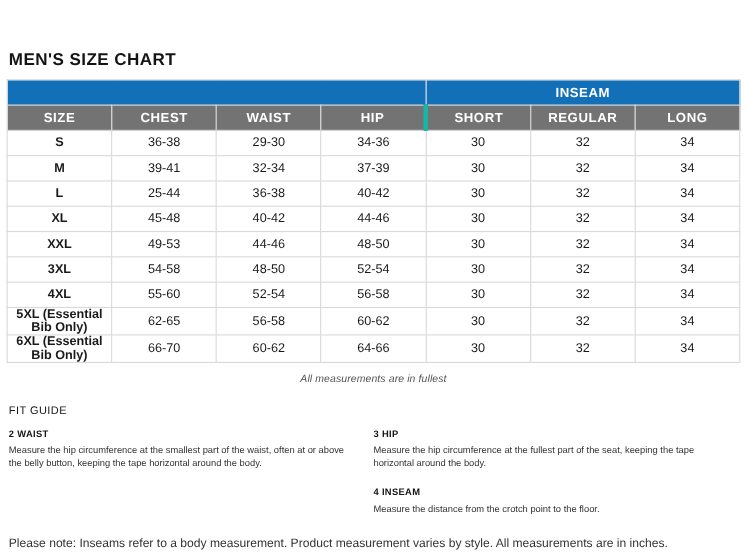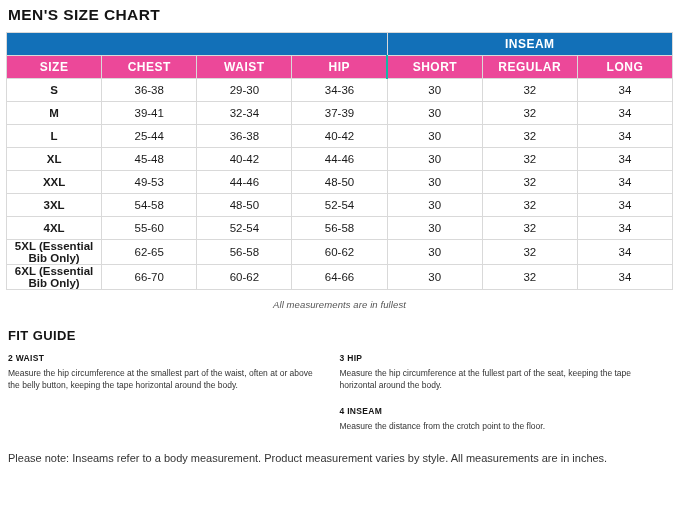--- a/index.html
+++ b/index.html
@@ -16,20 +16,21 @@
     height: 507px;
     padding: 0 6px;
     overflow: hidden;
   }
   .title {
     font-size: 15.5px;
     font-weight: bold;
     letter-spacing: 0.4px;
     padding: 6px 0 8px 2px;
     color: #141414;
+    margin-top: 40px;
   }
   table.size-chart {
     width: 667px;
     border-collapse: collapse;
     table-layout: fixed;
     font-size: 11.5px;
   }
   table.size-chart th, table.size-chart td {
     border: 1px solid #d9d9d9;
     text-align: center;
@@ -44,50 +45,50 @@
     height: 27px;
     font-weight: bold;
     letter-spacing: 0.5px;
     font-size: 12px;
   }
   .hdr-band th.blank { background: #1270b8; }
   .hdr-band th.inseam-group {
     border-left: 1px solid #ffffff;
   }
   .hdr-row th {
-    background: #ec4899;
+    background: #737373;
     color: #ffffff;
     border: 1px solid #1270b8;
     border-top: none;
     height: 25px;
     font-weight: bold;
     letter-spacing: 0.5px;
     font-size: 12px;
   }
   .hdr-row th.sep {
-    border-left: 2px solid #14b8a6;
+    border-left: 4px solid #14b8a6;
   }
   table.size-chart tbody td {
     color: #1a1a1a;
     font-size: 11.5px;
   }
   table.size-chart tbody td.size-cell {
     font-weight: bold;
   }
   .note {
     text-align: center;
     font-size: 9.5px;
     font-style: italic;
     color: #555555;
     padding: 9px 0 0 0;
     letter-spacing: 0.1px;
   }
   .fit-title {
-    font-size: 13px;
-    font-weight: bold;
+    font-size: 10px;
+    font-weight: normal;
     letter-spacing: 0.4px;
     padding: 18px 0 10px 2px;
     color: #141414;
   }
   .guide-grid {
     display: flex;
     gap: 0;
     padding: 0 2px;
   }
   .guide-col {

